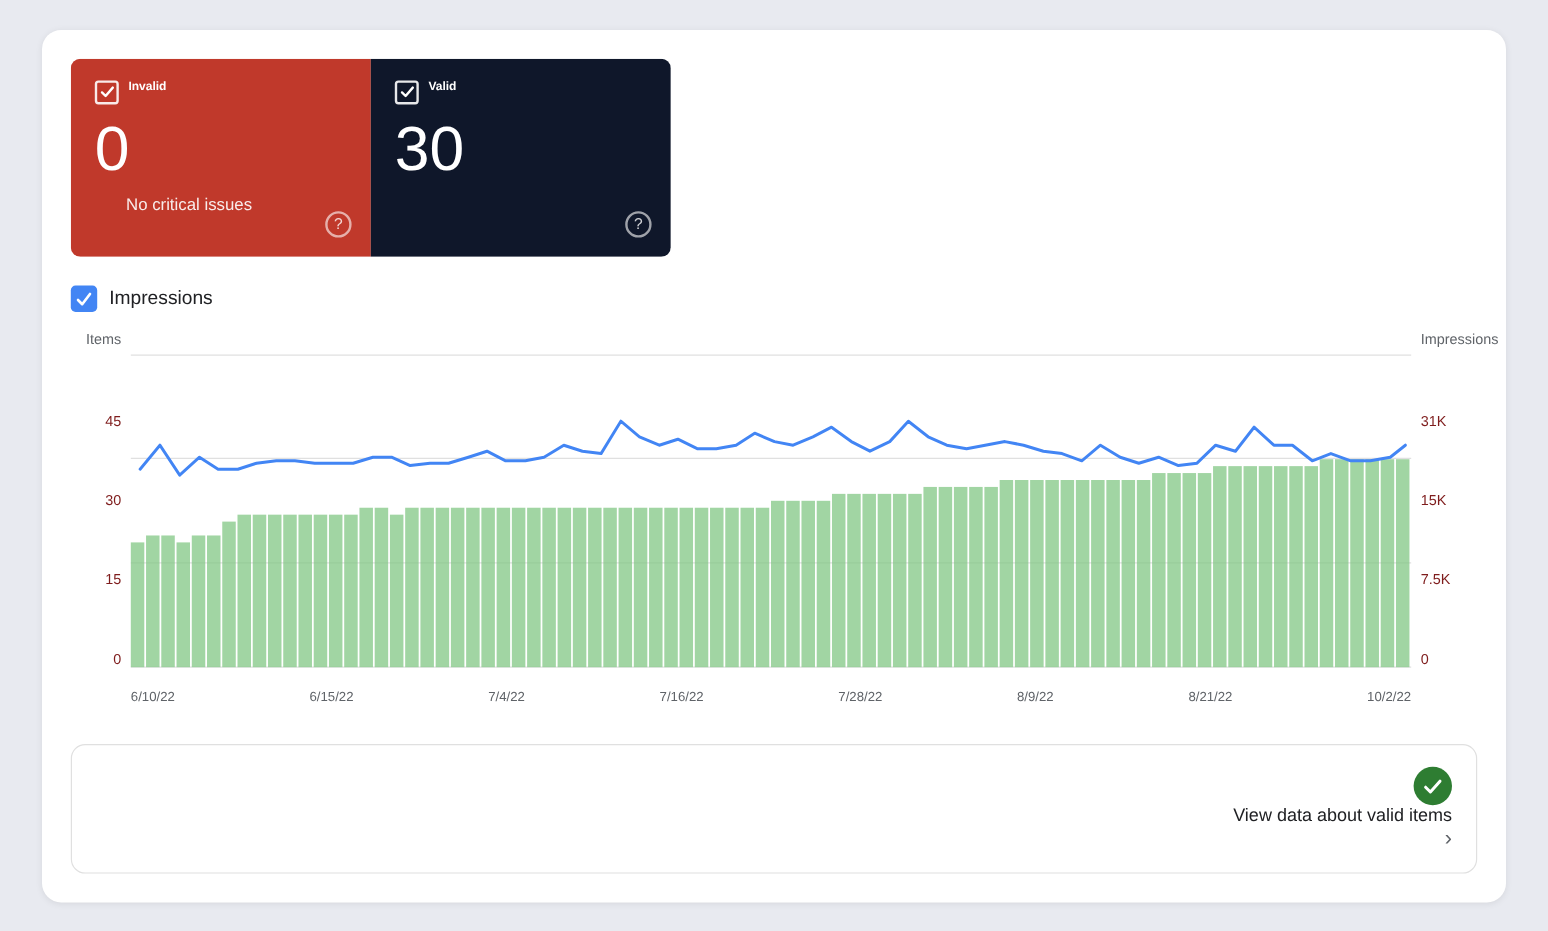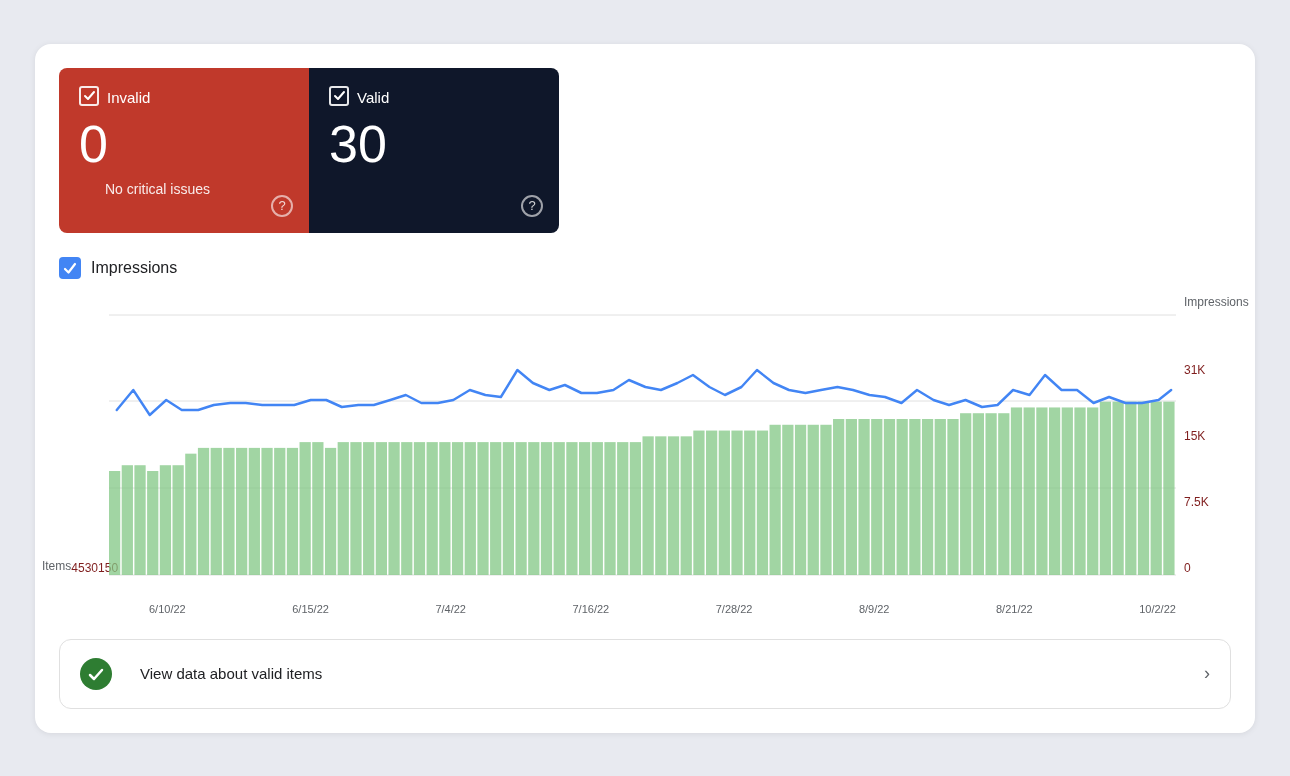--- a/index.html
+++ b/index.html
@@ -33,24 +33,24 @@
       flex: 1;
       padding: 18px 20px;
       color: #fff;
       position: relative;
       min-height: 165px;
     }
     .status-box.invalid { background: #c0392b; }
     .status-box.valid { background: #0f172a; }
     .status-box-header {
       display: flex;
-      align-items: flex-end;
+      align-items: flex-start;
       gap: 8px;
-      font-size: 15px;
-      font-weight: 400;
+      font-size: 10px;
+      font-weight: 700;
       margin-bottom: 10px;
     }
     .checkbox-icon {
       width: 20px;
       height: 20px;
       border: 2px solid rgba(255,255,255,0.9);
       border-radius: 3px;
       display: flex;
       align-items: center;
       justify-content: center;
@@ -112,22 +112,22 @@
       width: 100%;
       height: 320px;
     }
     .chart-y-left {
       position: absolute;
       left: 0;
       top: 0;
       bottom: 40px;
       width: 50px;
       display: flex;
-      flex-direction: row;
-      justify-content: center;
+      flex-direction: column;
+      justify-content: space-between;
       align-items: flex-end;
       padding-right: 8px;
     }
     .chart-y-right {
       position: absolute;
       right: 0;
       top: 0;
       bottom: 40px;
       width: 55px;
       display: flex;
@@ -158,40 +158,40 @@
       overflow: visible;
     }
     .x-axis-labels {
       position: absolute;
       left: 50px;
       right: 55px;
       bottom: 0;
       height: 35px;
       display: flex;
       justify-content: space-between;
-      align-items: flex-end;
+      align-items: center;
       padding-top: 6px;
-      margin-left: 40px;
     }
     .x-label {
       font-size: 11px;
       color: #5f6368;
       text-align: center;
     }
 
     
     .view-data-row {
       border: 1px solid #e0e0e0;
       border-radius: 12px;
       display: flex;
-      align-items: center;
+      align-items: flex-end;
       padding: 18px 20px;
-      gap: 28px;
+      gap: 0;
       cursor: pointer;
       transition: background 0.15s;
+      flex-direction: column;
     }
     .green-check {
       width: 32px;
       height: 32px;
       background: #2e7d32;
       border-radius: 50%;
       display: flex;
       align-items: center;
       justify-content: center;
       flex-shrink: 0;

